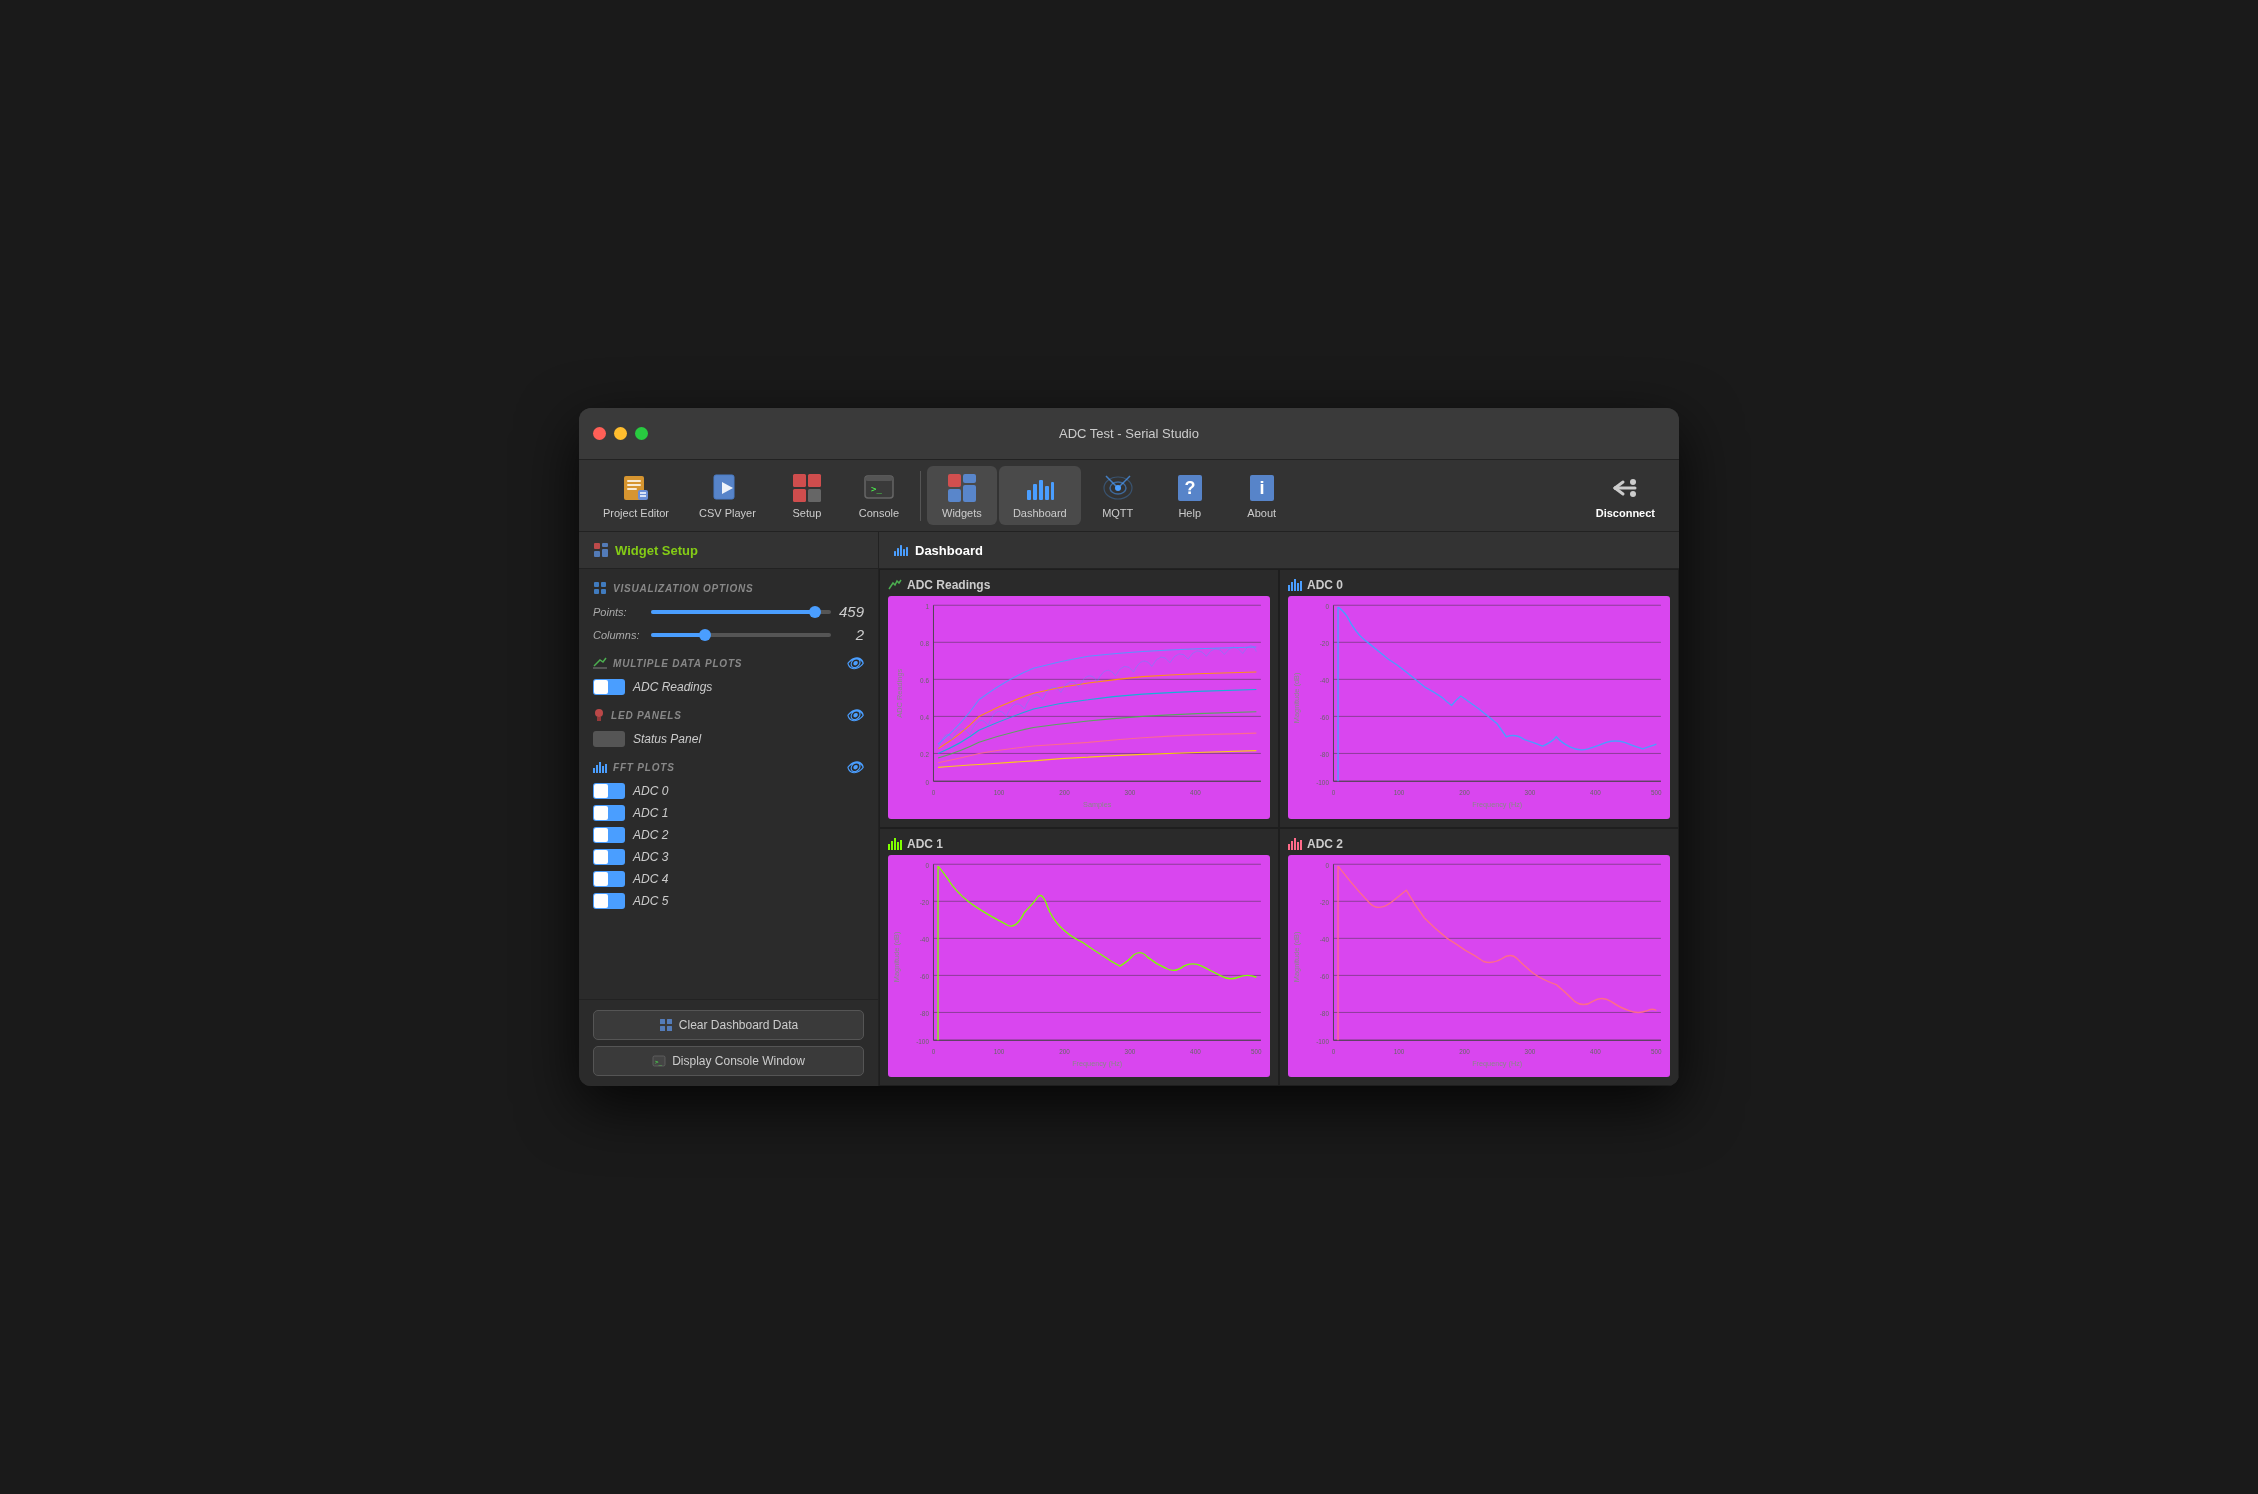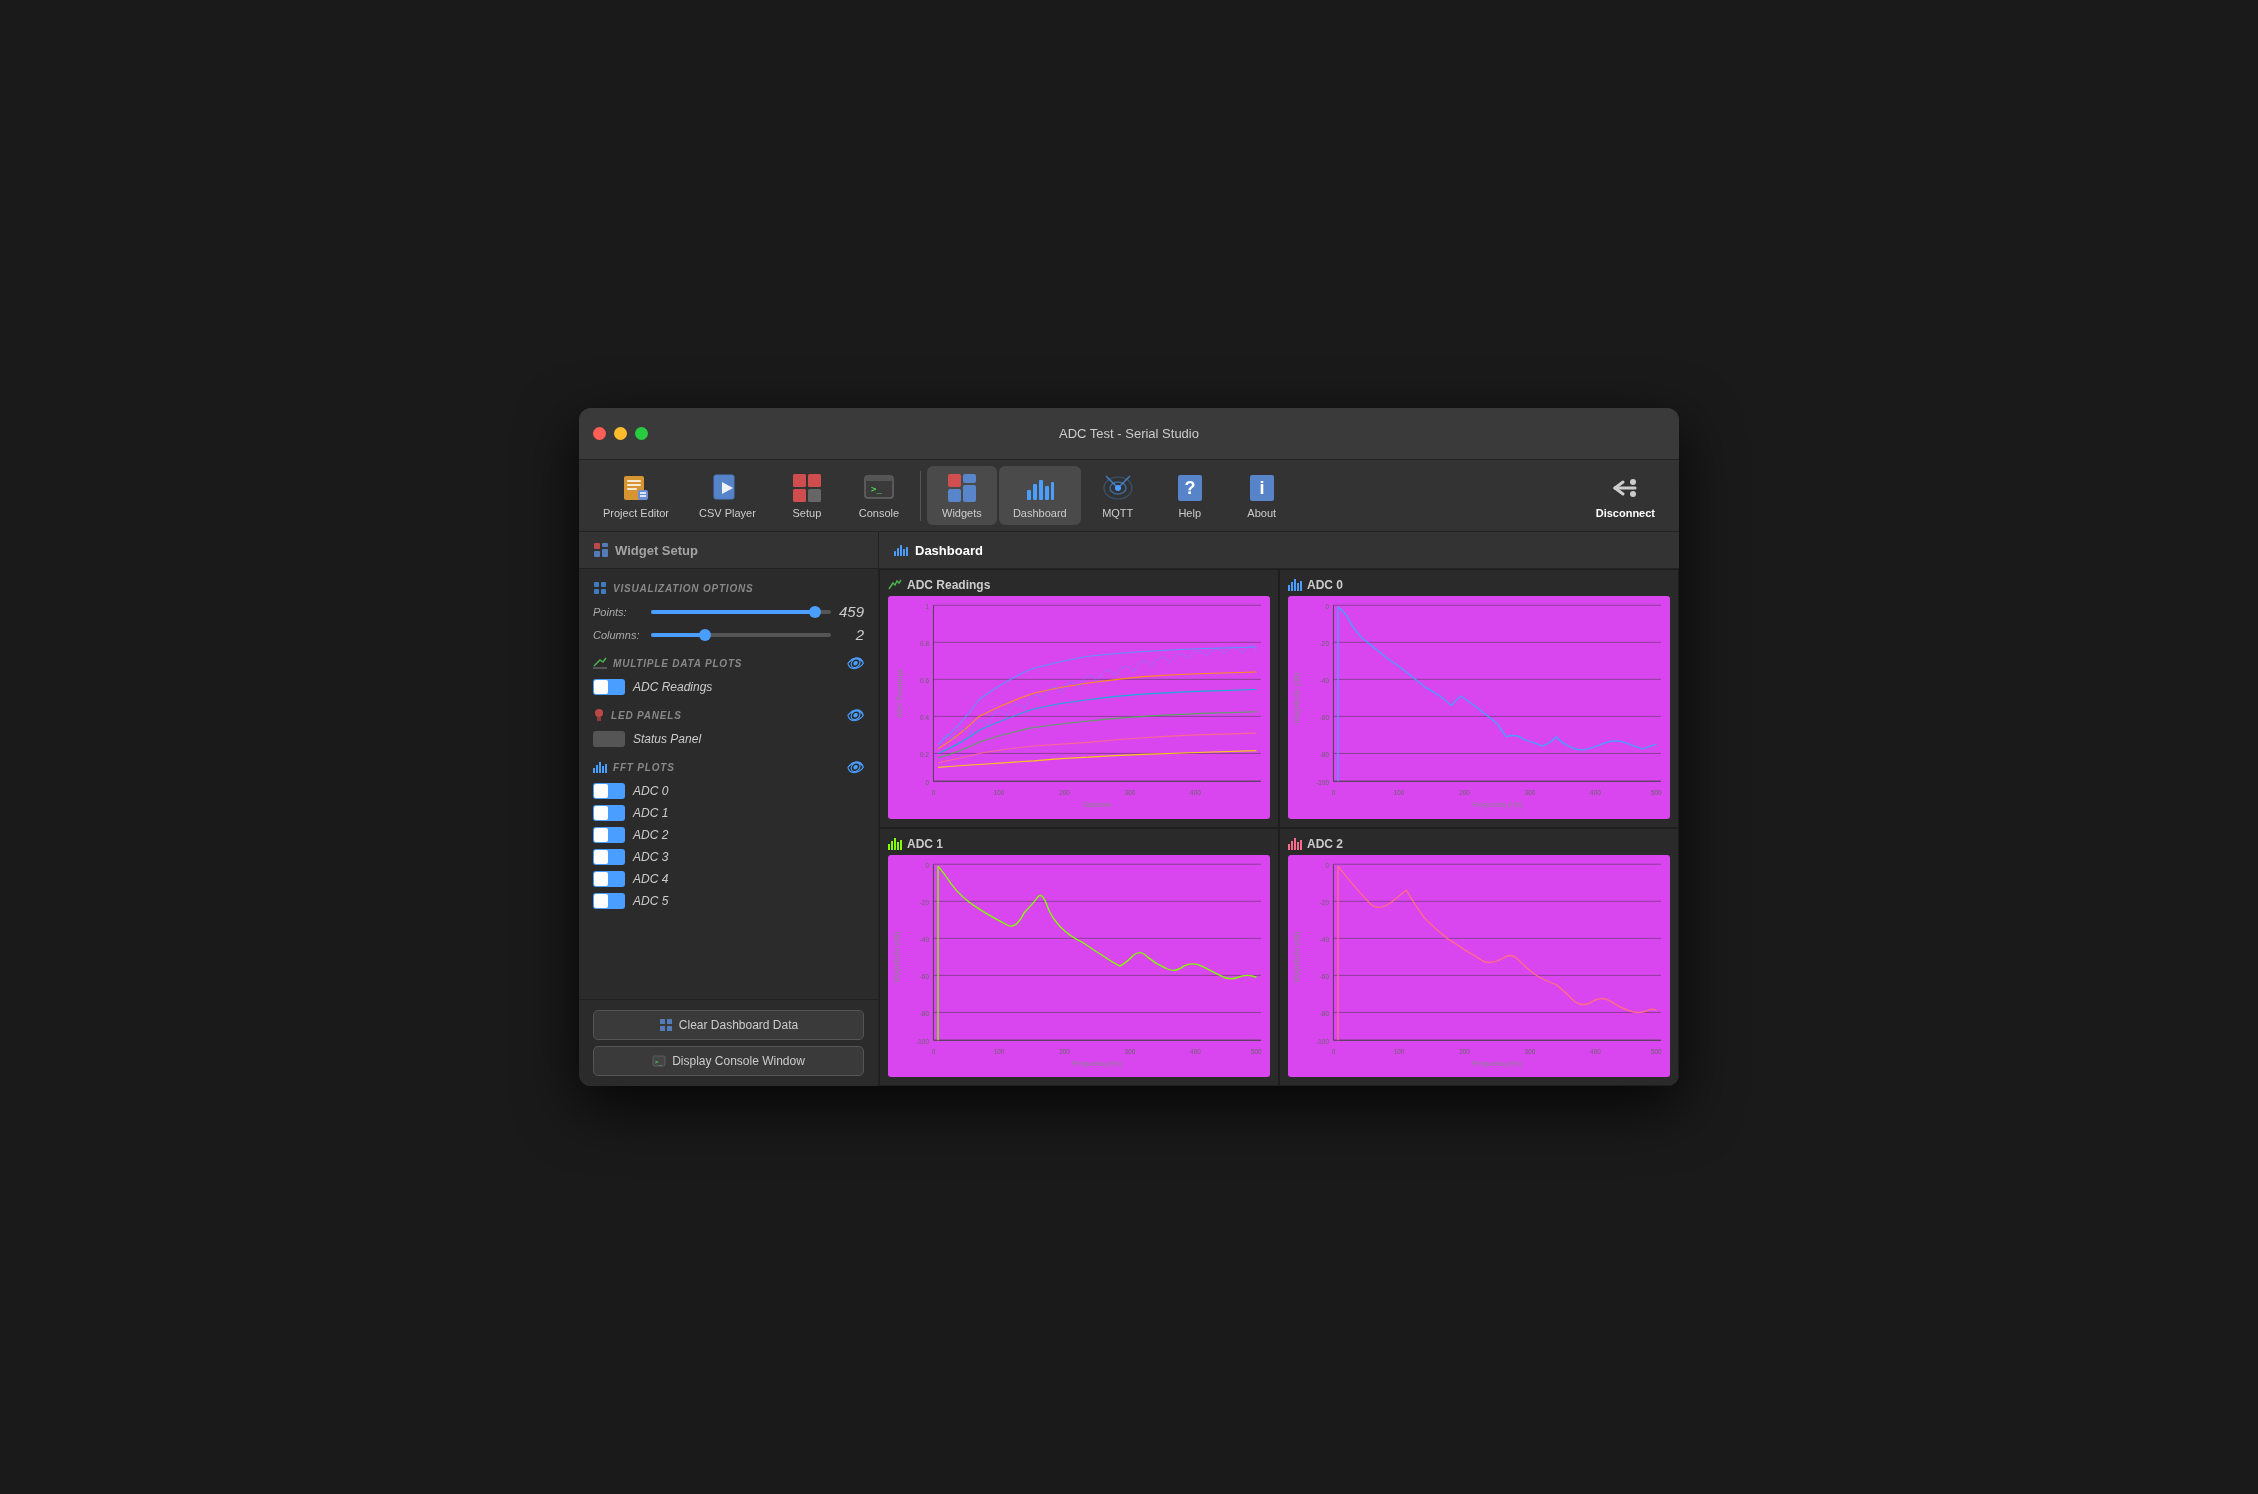--- a/index.html
+++ b/index.html
@@ -100,21 +100,21 @@
       border-right: 1px solid #222;
       display: flex;
       flex-direction: column;
       padding: 0;
     }
     .sidebar-header {
       background: #333;
       padding: 10px 14px;
       font-size: 13px;
       font-weight: 600;
-      color: #a3a3a3;
+      color: #84cc16;
       display: flex;
       align-items: center;
       gap: 6px;
       border-bottom: 1px solid #222;
     }
     .sidebar-content {
       flex: 1;
       padding: 12px 14px;
       overflow-y: auto;
       font-style: italic;

